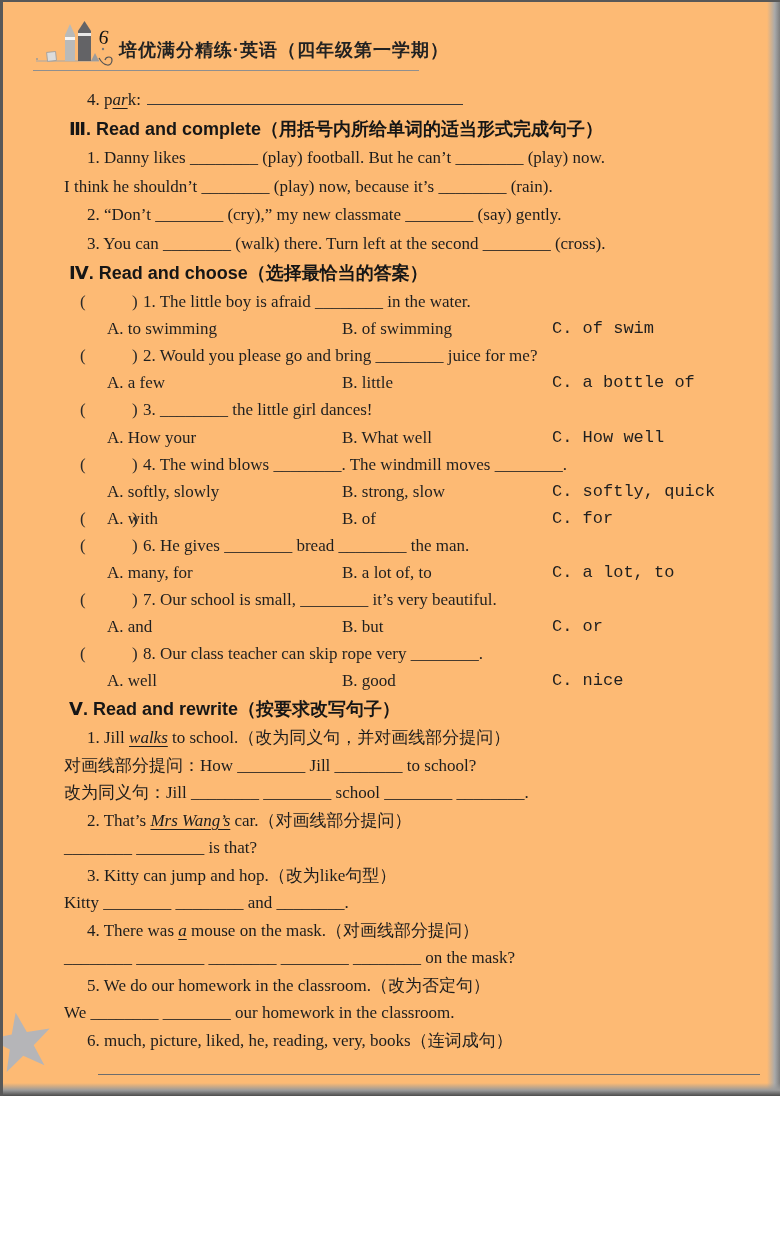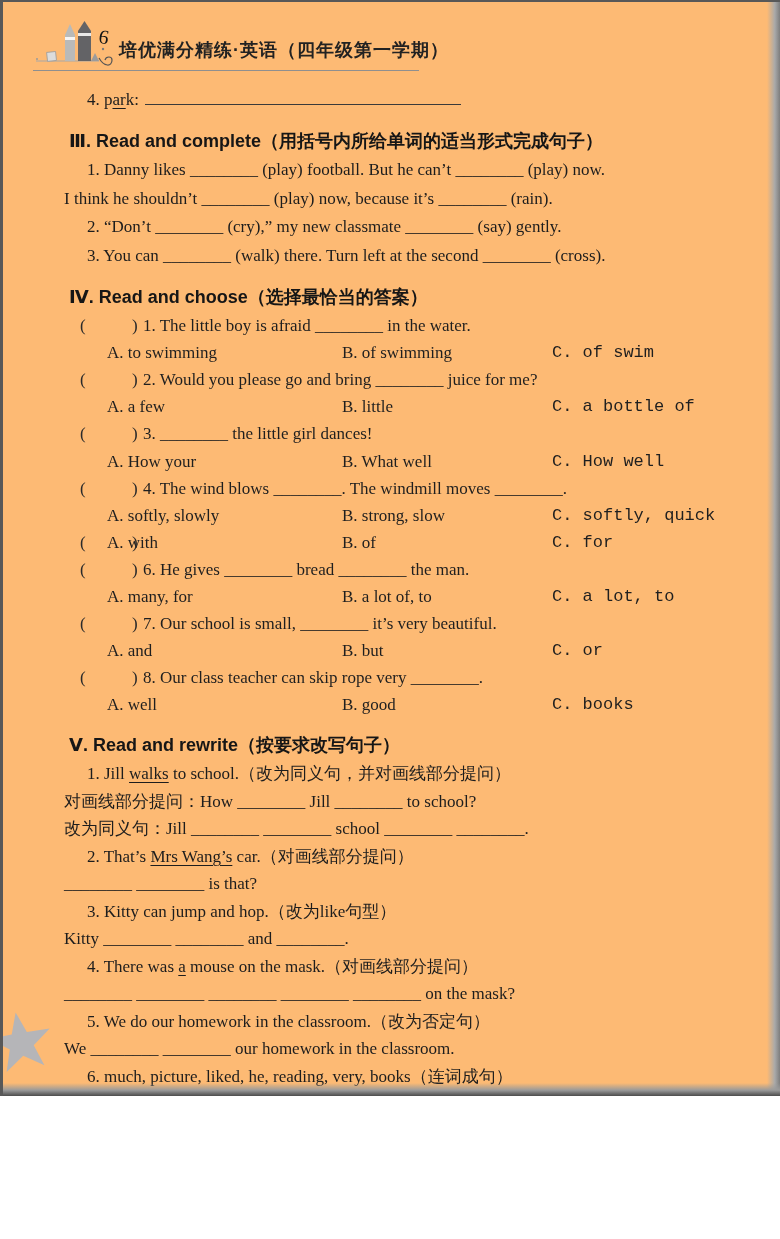--- a/index.html
+++ b/index.html
@@ -42,24 +42,24 @@
   
   .content { position:absolute; left:0; top:84px; width:766px; }
   .line {
     font-size:17px; line-height:28.4px; padding-left:84px;
     white-space:nowrap; color:#1d1d1d;
   }
   .sub { padding-left:61px; }
   .sec {
     font-family:"Liberation Sans","DejaVu Sans",sans-serif;
     font-weight:bold; font-size:18px; line-height:30px;
-    padding-left:66px; margin-top:12px; color:#161616;
+    padding-left:66px; color:#161616;
     white-space:nowrap;
   }
-  .u { text-decoration:underline; text-underline-offset:3px; }
+  .u { text-decoration:underline; text-underline-offset:3px;font-style:italic; }
   .fill-line {
     display:inline-block; width:316px; height:15px;
     border-bottom:1.2px solid #3a3a3a; margin-left:6px;
   }
   
   .q { position:relative; font-size:17px; line-height:27.1px; padding-left:140px; white-space:nowrap; }
   .q .br-open  { position:absolute; left:77px;  color:#2a2a2a; }
   .q .br-close { position:absolute; left:129px; color:#2a2a2a; }
   .opts { display:flex; font-size:17px; line-height:27.1px; padding-left:104px; white-space:nowrap; }
   .opt-a { width:235px; }
@@ -164,21 +164,21 @@
     <div class="opts">
         <span class="opt-a">A. and</span>
         <span class="opt-b">B. but</span>
         <span class="opt-c">C. or</span>
       </div>
 
     <div class="q"><span class="br-open">(</span><span class="br-close">)</span><span>8. Our class teacher can skip rope very ________.</span></div>
     <div class="opts">
         <span class="opt-a">A. well</span>
         <span class="opt-b">B. good</span>
-        <span class="opt-c">C. books</span>
+        <span class="opt-c">C. nice</span>
       </div>
 
     <div class="sec">Ⅴ. Read and rewrite（按要求改写句子）</div>
 
     <div class="line v-line"><span>1. Jill </span><span class="u">walks</span><span> to school.（改为同义句，并对画线部分提问）</span></div>
     <div class="line v-line sub">对画线部分提问：How ________ Jill ________ to school?</div>
     <div class="line v-line sub">改为同义句：Jill ________ ________ school ________ ________.</div>
 
     <div class="line v-line"><span>2. That’s </span><span class="u">Mrs Wang’s</span><span> car.（对画线部分提问）</span></div>
     <div class="line v-line sub">________ ________ is that?</div>

